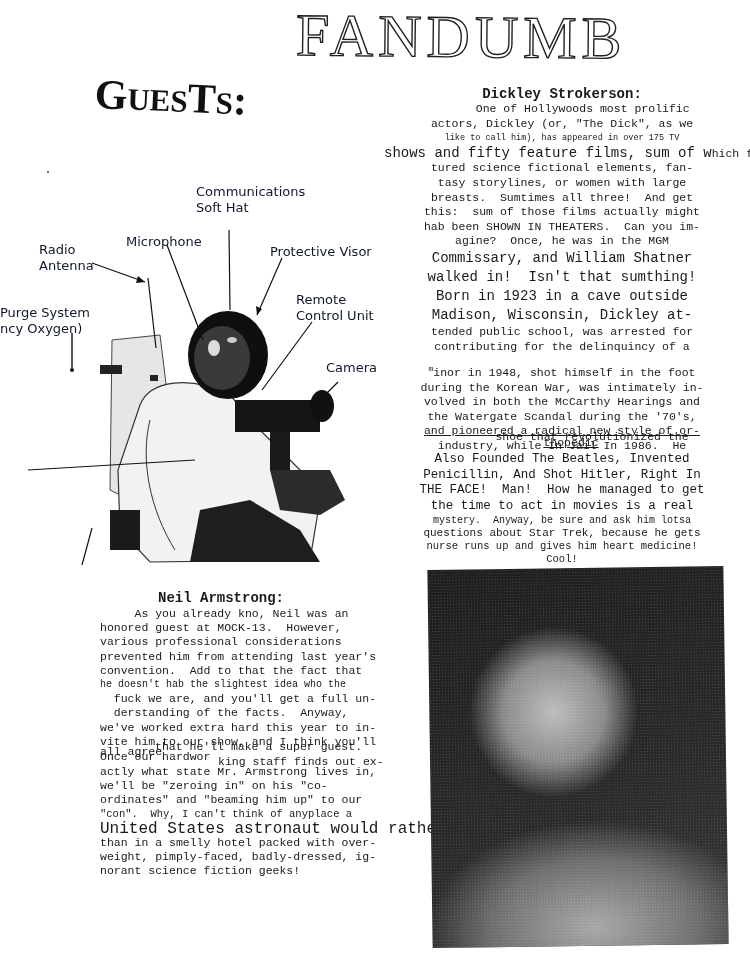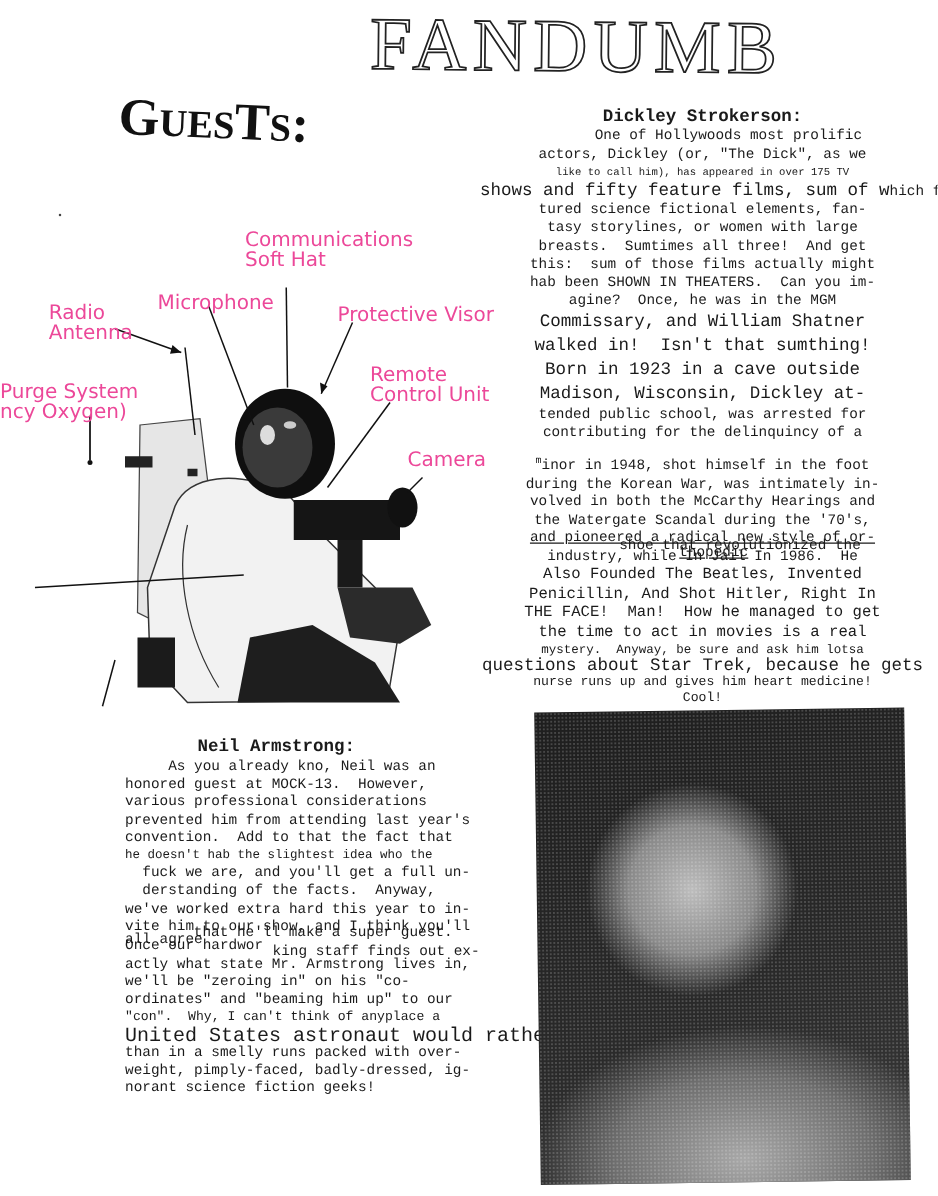--- a/index.html
+++ b/index.html
@@ -16,21 +16,21 @@
       font-family:"Liberation Serif","DejaVu Serif", serif; font-weight:bold;
       font-size:42px; color:#111; transform:rotate(2.5deg); transform-origin:left top;
     }
     .section-title .sc { font-size:31px; }
 
     
     .diagram { position:absolute; left:0; top:170px; width:380px; height:400px; }
     .diagram svg { position:absolute; left:0; top:0; }
     .lbl {
       position:absolute; font-family:"DejaVu Sans","Liberation Sans", sans-serif;
-      font-size:16px; line-height:16px; color:#ec4899; white-space:pre;
+      font-size:13px; line-height:16px; color:#0f172a; white-space:pre;
     }
 
     
     .dickley { position:absolute; left:384px; top:86px; width:356px; text-align:center; }
     .dickley h2 { margin:0; font-family:"Liberation Mono","DejaVu Sans Mono", monospace; font-weight:bold; font-size:14px; line-height:16px; }
     .dl { font-family:"Liberation Mono","DejaVu Sans Mono", monospace; font-size:11.5px; line-height:14.6px; white-space:pre; }
     .dl.small { font-size:8.5px; }
     .dl.big { font-size:14px; line-height:19px; }
     .dl.med { font-size:12.5px; line-height:15.5px; }
     .overlap { position:relative; height:28px; }
@@ -143,21 +143,21 @@
     <div class="dl a">and pioneered a radical new style of or-</div>
     <div class="dl a" style="top:12px;text-align:center;padding-left:18px">thopedic</div>
     <div class="dl b" style="top:6px;padding-left:60px">shoe that revolutionized the</div>
     <div class="dl b" style="top:15px">industry, while In Jail In 1986.  He</div>
   </div>
   <div class="dl med">Also Founded The Beatles, Invented</div>
   <div class="dl med">Penicillin, And Shot Hitler, Right In</div>
   <div class="dl med">THE FACE!  Man!  How he managed to get</div>
   <div class="dl med">the time to act in movies is a real</div>
   <div class="dl" style="font-size:10px;line-height:13px">mystery.  Anyway, be sure and ask him lotsa</div>
-  <div class="dl" style="font-size:14px;line-height:13px">questions about Star Trek, because he gets</div>
+  <div class="dl" style="font-size:11px;line-height:13px">questions about Star Trek, because he gets</div>
   <div class="dl" style="font-size:10.5px;line-height:13px">nurse runs up and gives him heart medicine!</div>
   <div class="dl" style="font-size:10.5px;line-height:13px">Cool!</div>
 </div>
 
 <div class="neil">
   <h2>Neil Armstrong:</h2>
   <div class="nl">     As you already kno, Neil was an</div>
   <div class="nl">honored guest at MOCK-13.  However,</div>
   <div class="nl">various professional considerations</div>
   <div class="nl">prevented him from attending last year's</div>
@@ -171,20 +171,20 @@
     <span style="left:0;top:10px">all agree</span>
     <span style="left:55px;top:5px">that he'll make a super guest.</span>
     <span style="left:0;top:15px">Once our hardwor</span>
     <span style="left:118px;top:20px">king staff finds out ex-</span>
   </div>
   <div class="nl">actly what state Mr. Armstrong lives in,</div>
   <div class="nl">we'll be "zeroing in" on his "co-</div>
   <div class="nl">ordinates" and "beaming him up" to our</div>
   <div class="nl" style="font-size:10.5px">"con".  Why, I can't think of anyplace a</div>
   <div class="nl" style="font-size:16px">United States astronaut would rather be,</div>
-  <div class="nl">than in a smelly runs packed with over-</div>
+  <div class="nl">than in a smelly hotel packed with over-</div>
   <div class="nl">weight, pimply-faced, badly-dressed, ig-</div>
   <div class="nl">norant science fiction geeks!</div>
 </div>
 
 <div class="photo">
   <div class="dots"></div>
 </div>
 
 </body></html>

